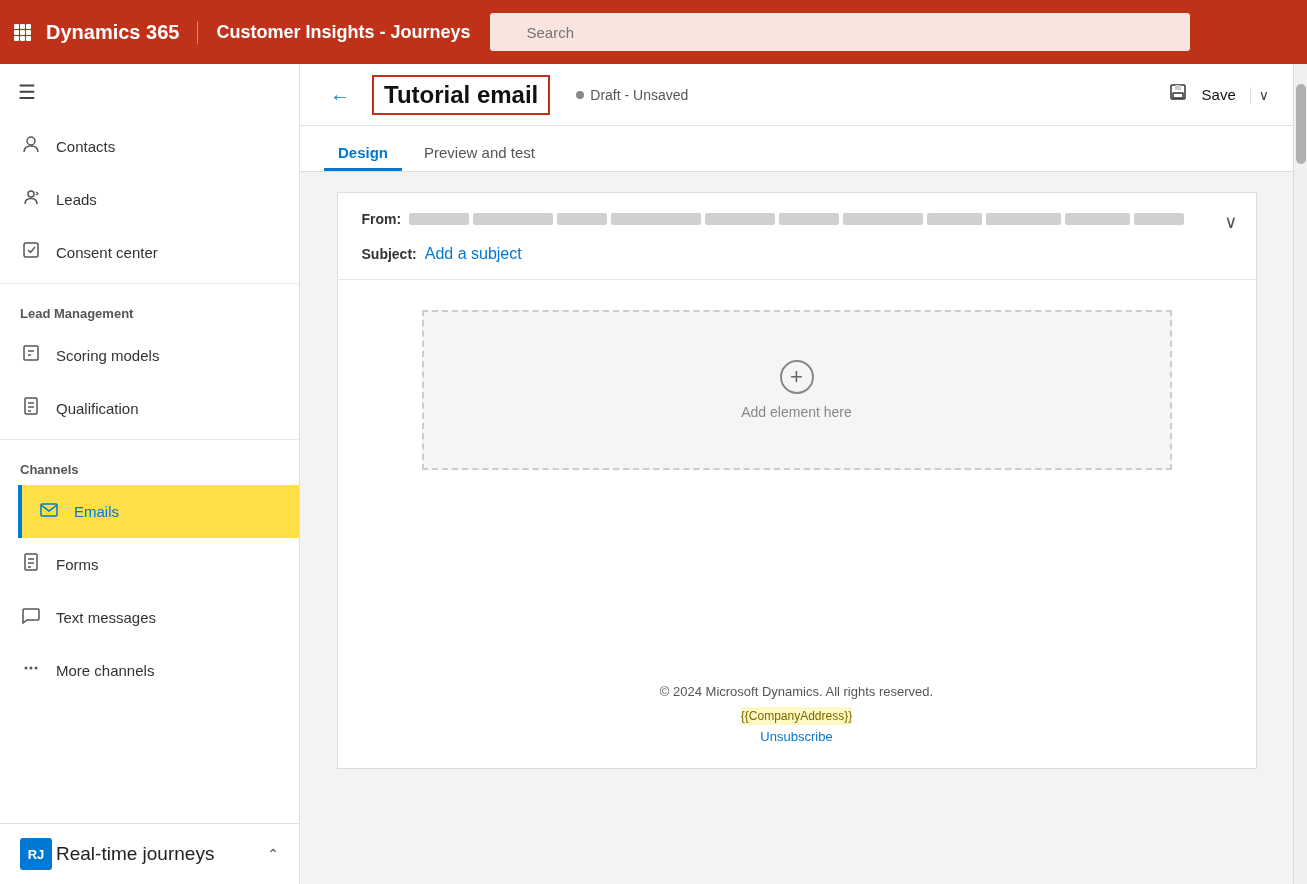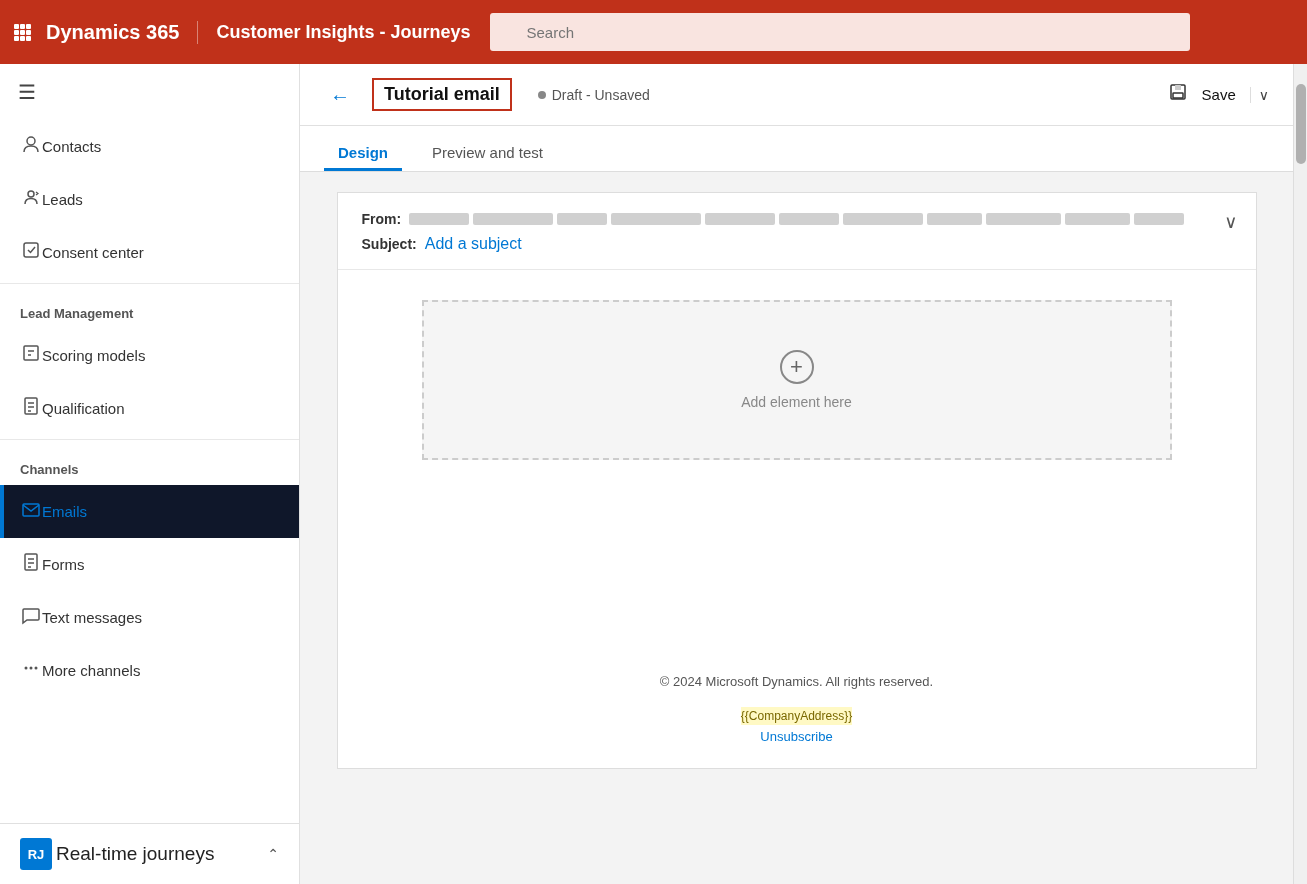--- a/index.html
+++ b/index.html
@@ -92,28 +92,30 @@
     .sidebar-hamburger {
       padding: 16px 18px;
       font-size: 20px;
       color: #444;
       cursor: pointer;
     }
 
     .sidebar-nav-item {
       display: flex;
       align-items: center;
+      gap: 14px;
       padding: 14px 20px;
       font-size: 15px;
       color: #333;
       cursor: pointer;
       position: relative;
     }
     .sidebar-nav-item.active {
-      background: #0f172a;
+      background: #fde047;
+      margin-left: 18px;
     }
     .sidebar-nav-item.active::before {
       content: '';
       position: absolute;
       left: 0;
       top: 0;
       bottom: 0;
       width: 4px;
       background: #0078d4;
     }
@@ -196,21 +198,21 @@
       font-size: 20px;
       color: #0078d4;
       cursor: pointer;
       background: none;
       border: none;
       padding: 4px 6px;
     }
     .page-title-box {
       border: 2px solid #c0311a;
       padding: 4px 10px;
-      font-size: 18px;
+      font-size: 24px;
       font-weight: 700;
       color: #111;
     }
     .status-badge {
       display: flex;
       align-items: center;
       gap: 6px;
       font-size: 14px;
       color: #555;
       margin-left: 10px;
@@ -251,21 +253,21 @@
 
     
     .tabs-bar {
       background: #fff;
       display: flex;
       align-items: flex-end;
       padding: 0 24px;
       height: 46px;
       border-bottom: 1px solid #ddd;
       flex-shrink: 0;
-      gap: 16px;
+      gap: 8px;
     }
     .tab-item {
       font-size: 15px;
       color: #555;
       padding: 12px 14px 10px 14px;
       cursor: pointer;
       position: relative;
       white-space: nowrap;
       border: none;
       background: none;
@@ -308,21 +310,21 @@
     .email-header-section {
       padding: 18px 24px 16px 24px;
       border-bottom: 1px solid #e8e8e8;
       position: relative;
     }
     .email-header-row {
       display: flex;
       align-items: center;
       font-size: 14px;
       color: #222;
-      margin-bottom: 8px;
+      margin-bottom: 18px;
     }
     .email-header-row:last-child { margin-bottom: 0; }
     .email-field-label {
       font-weight: 600;
       margin-right: 8px;
       color: #333;
     }
     .email-field-value-blurred {
       display: flex;
       gap: 4px;
@@ -392,21 +394,21 @@
       text-align: center;
       font-size: 13px;
       color: #555;
     }
     .email-footer-company {
       background: #fff9c4;
       color: #7a6800;
       font-size: 12px;
       display: inline-block;
       padding: 2px 0;
-      margin-top: 18px;
+      margin-top: 8px;
     }
     .email-footer-unsubscribe {
       display: block;
       margin-top: 4px;
       color: #0078d4;
       font-size: 13px;
       cursor: pointer;
     }
 
     

